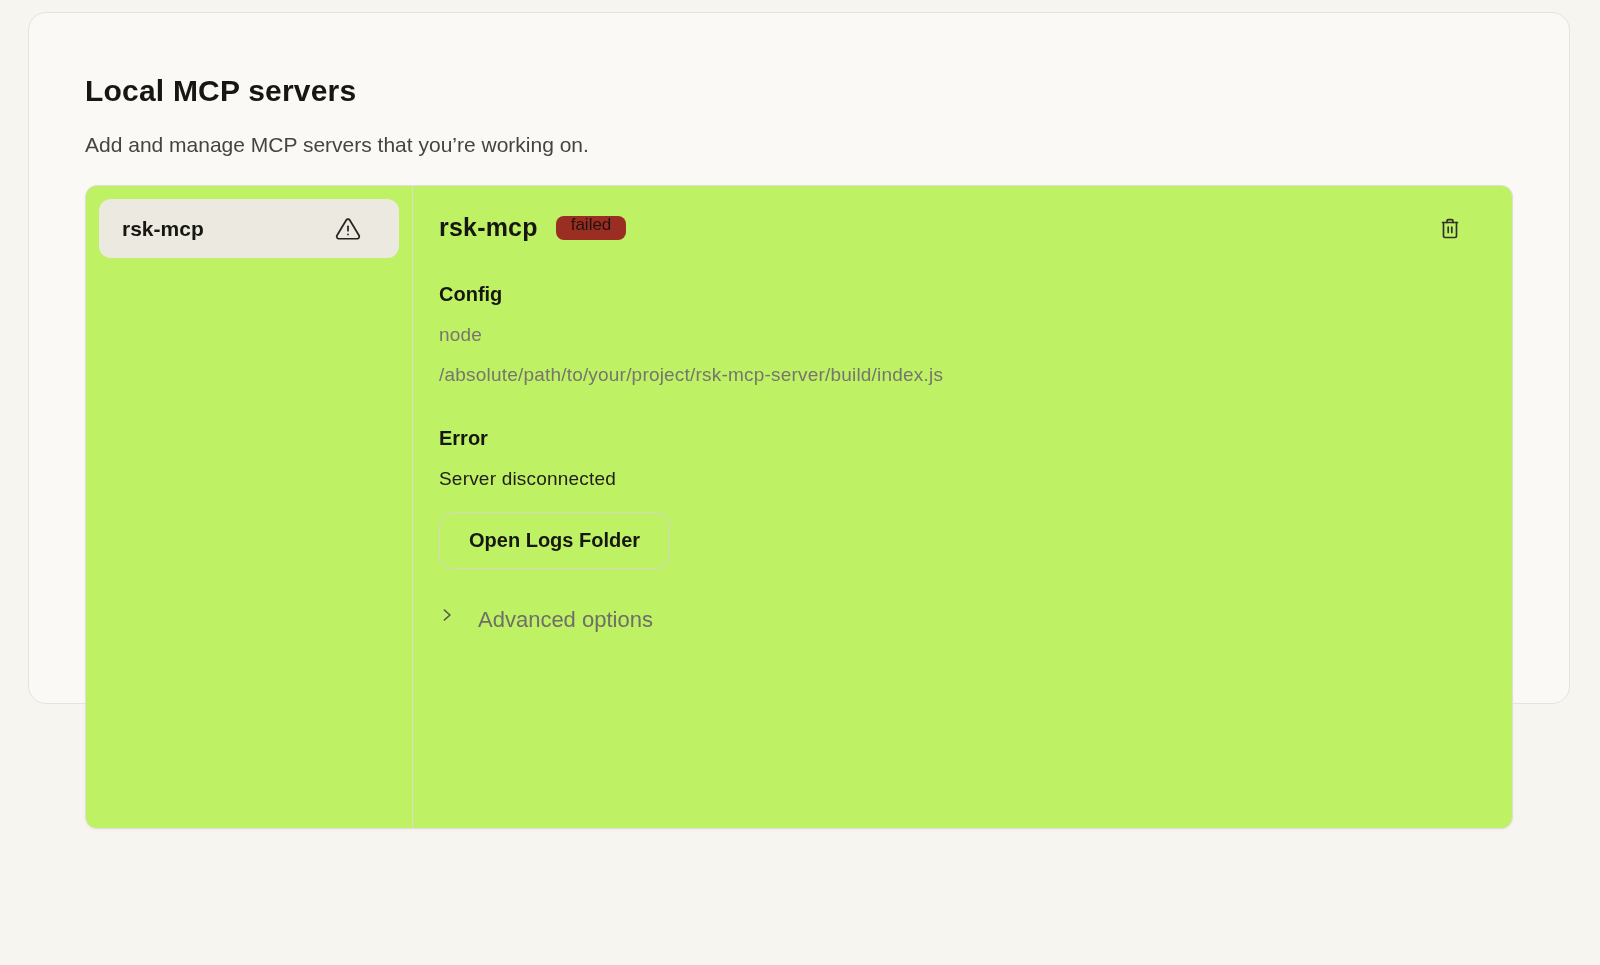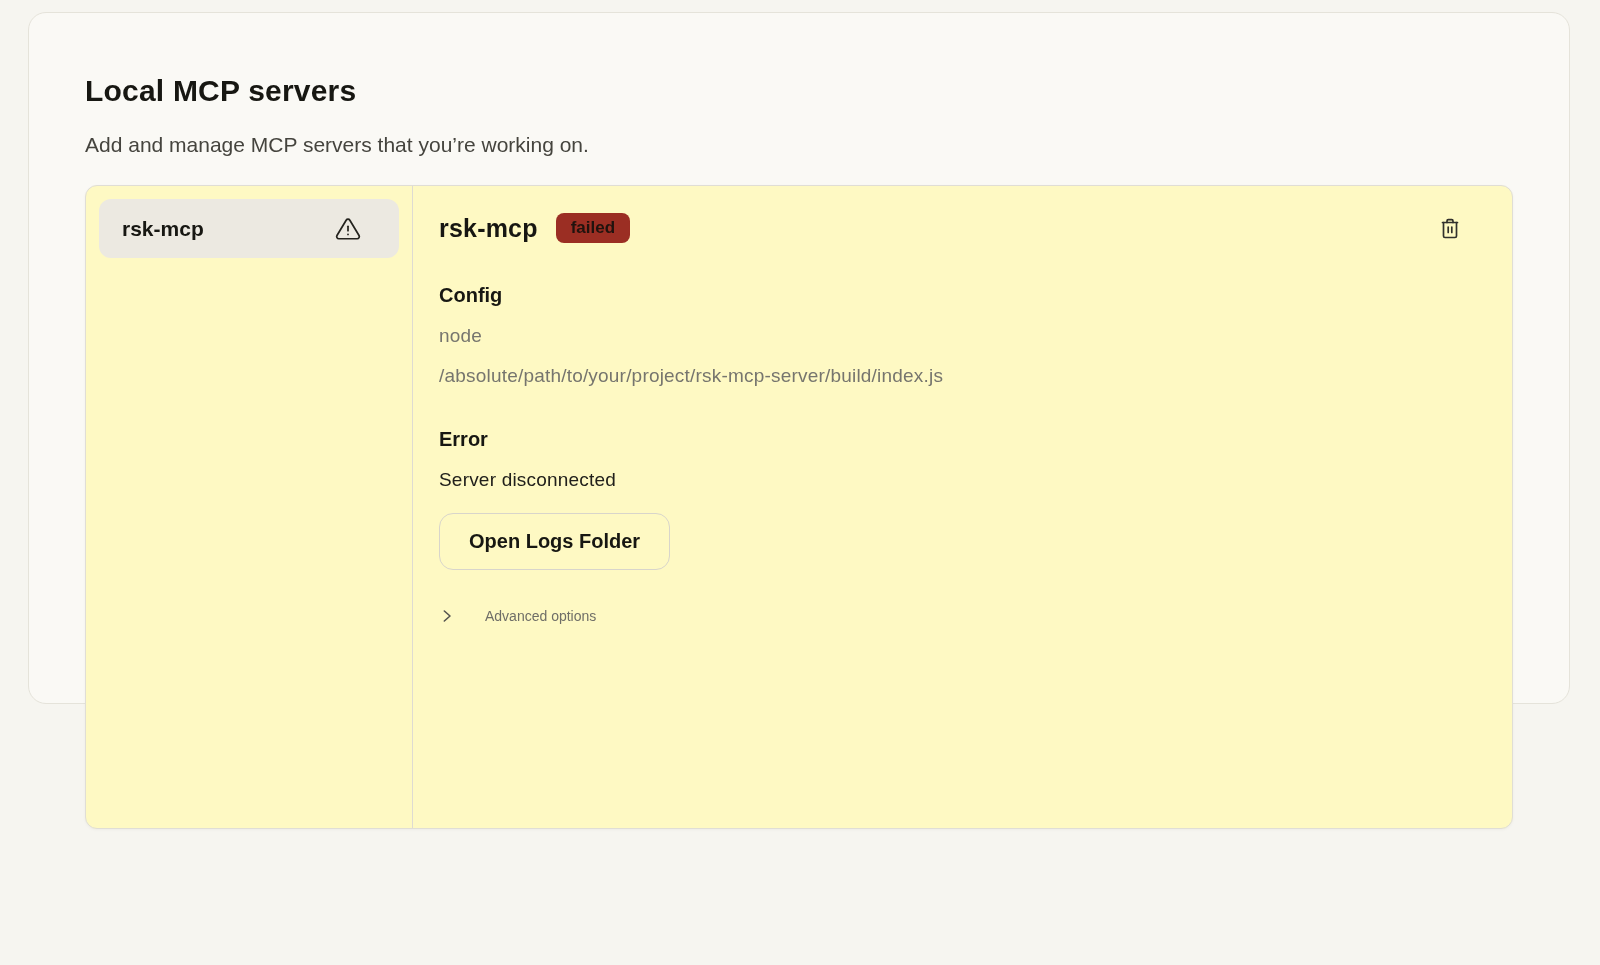--- a/index.html
+++ b/index.html
@@ -50,21 +50,21 @@
     padding: 14px 25px;
     border-radius: 12px;
   }
 
   .panel {
     margin-top: 28px;
     width: 1428px;
     height: 644px;
     border: 1px solid #e0ded5;
     border-radius: 12px;
-    background: #fef9c3;
+    background: #bef264;
     display: flex;
     box-shadow: 0 1px 3px rgba(0,0,0,0.04);
     overflow: hidden;
   }
 
   .sidebar {
     width: 327px;
     flex: 0 0 327px;
     border-right: 1px solid #dedbd2;
     padding: 13px;
@@ -99,22 +99,22 @@
     font-size: 25px;
     font-weight: 700;
     color: #171712;
     letter-spacing: 0.2px;
   }
   .status-badge {
     margin-left: 18px;
     background: #9b2e23;
     color: #20130e;
     font-size: 17px;
-    font-weight: 700;
-    padding: 6px 15px 7px 15px;
+    font-weight: 400;
+    padding: 0 15px 7px 15px;
     border-radius: 8px;
     line-height: 1;
   }
   .trash-btn {
     margin-left: auto;
     background: none;
     border: none;
     width: 28px; height: 28px;
     padding: 0;
     color: #32312c;
@@ -142,24 +142,24 @@
   .open-logs-btn {
     margin-top: 22px;
     font-size: 20px;
     padding: 16px 29px;
     border-radius: 14px;
   }
 
   .advanced-row {
     margin-top: 38px;
     display: flex;
-    align-items: center;
-    gap: 30px;
+    align-items: flex-start;
+    gap: 23px;
     color: #6f6e67;
-    font-size: 14px;
+    font-size: 22px;
     cursor: pointer;
     width: fit-content;
   }
   .chevron-icon { width: 16px; height: 16px; display: inline-flex; color: #55544e; }
   .chevron-icon svg { width: 100%; height: 100%; }
 </style>
 </head>
 <body>
 
 <div class="page">

